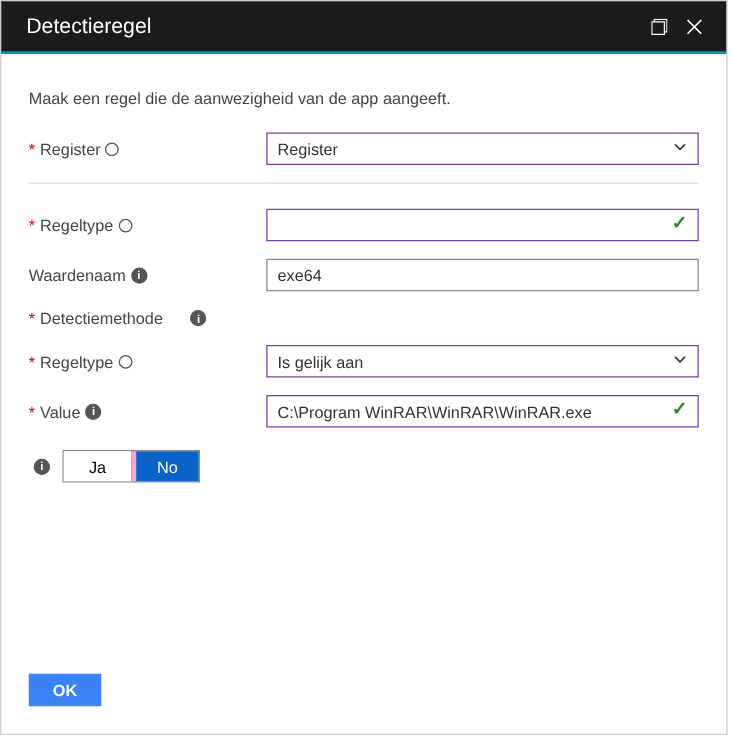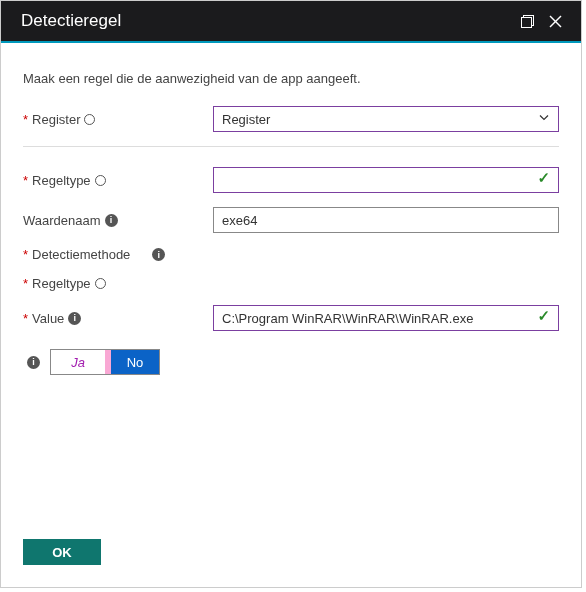--- a/index.html
+++ b/index.html
@@ -147,31 +147,31 @@
   }
   .toggle div {
     width: 54px;
     display: flex;
     align-items: center;
     justify-content: center;
     font-size: 13px;
     cursor: pointer;
     box-sizing: border-box;
   }
-  .toggle .inactive { background: #fff; color: #a21caf; font-style: italic; }
-  .toggle .active { background: #0b63c7; color: #fff; border-left:6px solid #f9a8d4;}
+  .toggle .inactive { background: #fff; color: #000000; }
+  .toggle .active { background: #0b63c7; color: #fff; border-left:4px solid #f9a8d4;}
   .footer {
     padding: 0 22px 22px 22px;
     box-sizing: border-box;
   }
   .ok-btn {
-    background: #0f766e;
+    background: #3b82f6;
     color: #fff;
     border: none;
-    width: 78px;
+    width: 58px;
     height: 26px;
     font-size: 13px;
     cursor: pointer;
     font-weight: bold;
   }
 </style>
 </head>
 <body>
 
 <div class="window">
@@ -249,20 +249,30 @@
         <span class="info-icon">i</span>
       </div>
     </div>
 
     <div class="row">
       <div class="label-col">
         <span class="req">*</span>
         <span>Regeltype</span>
         <span class="open-circle"></span>
       </div>
+      <div class="field-col">
+        <div class="select purple">
+          <span>Is gelijk aan</span>
+          <span class="chev">
+            <svg width="12" height="12" viewBox="0 0 12 12">
+                <polyline points="2,4 6,8 10,4" fill="none" stroke="#333" stroke-width="1.2"></polyline>
+              </svg>
+          </span>
+        </div>
+      </div>
     </div>
 
     <div class="row">
       <div class="label-col">
         <span class="req">*</span>
         <span>Value</span>
         <span class="info-icon">i</span>
       </div>
       <div class="field-col">
         <div class="input purple">

